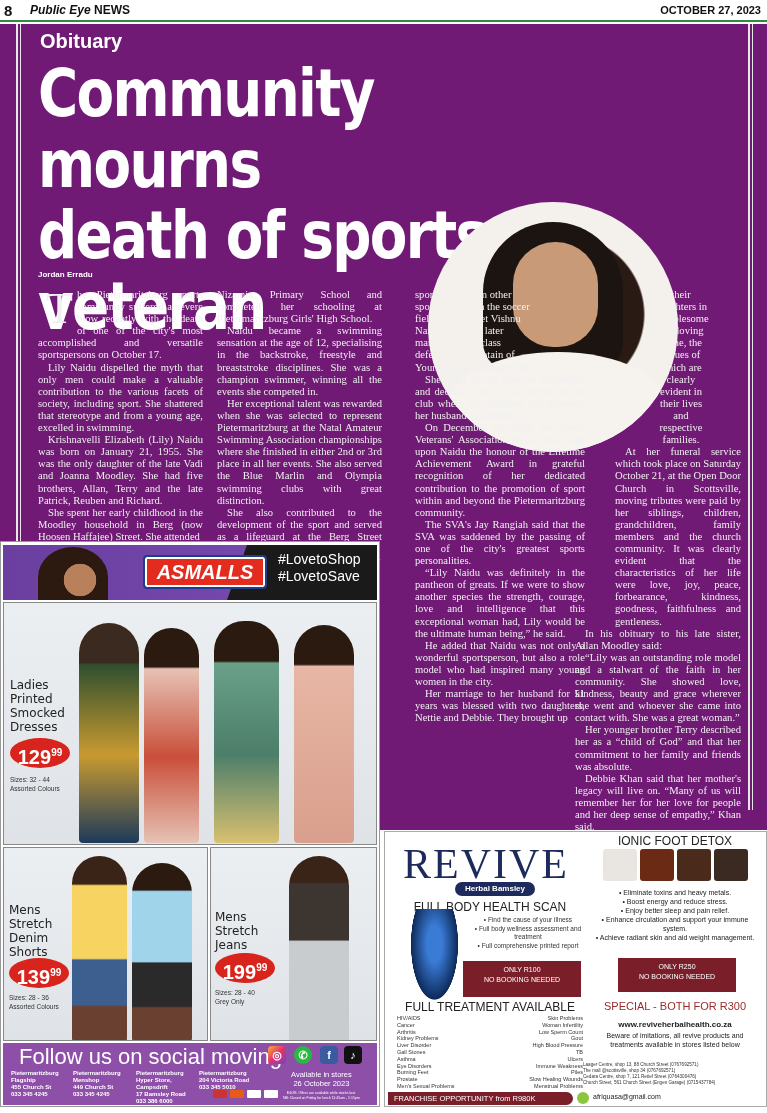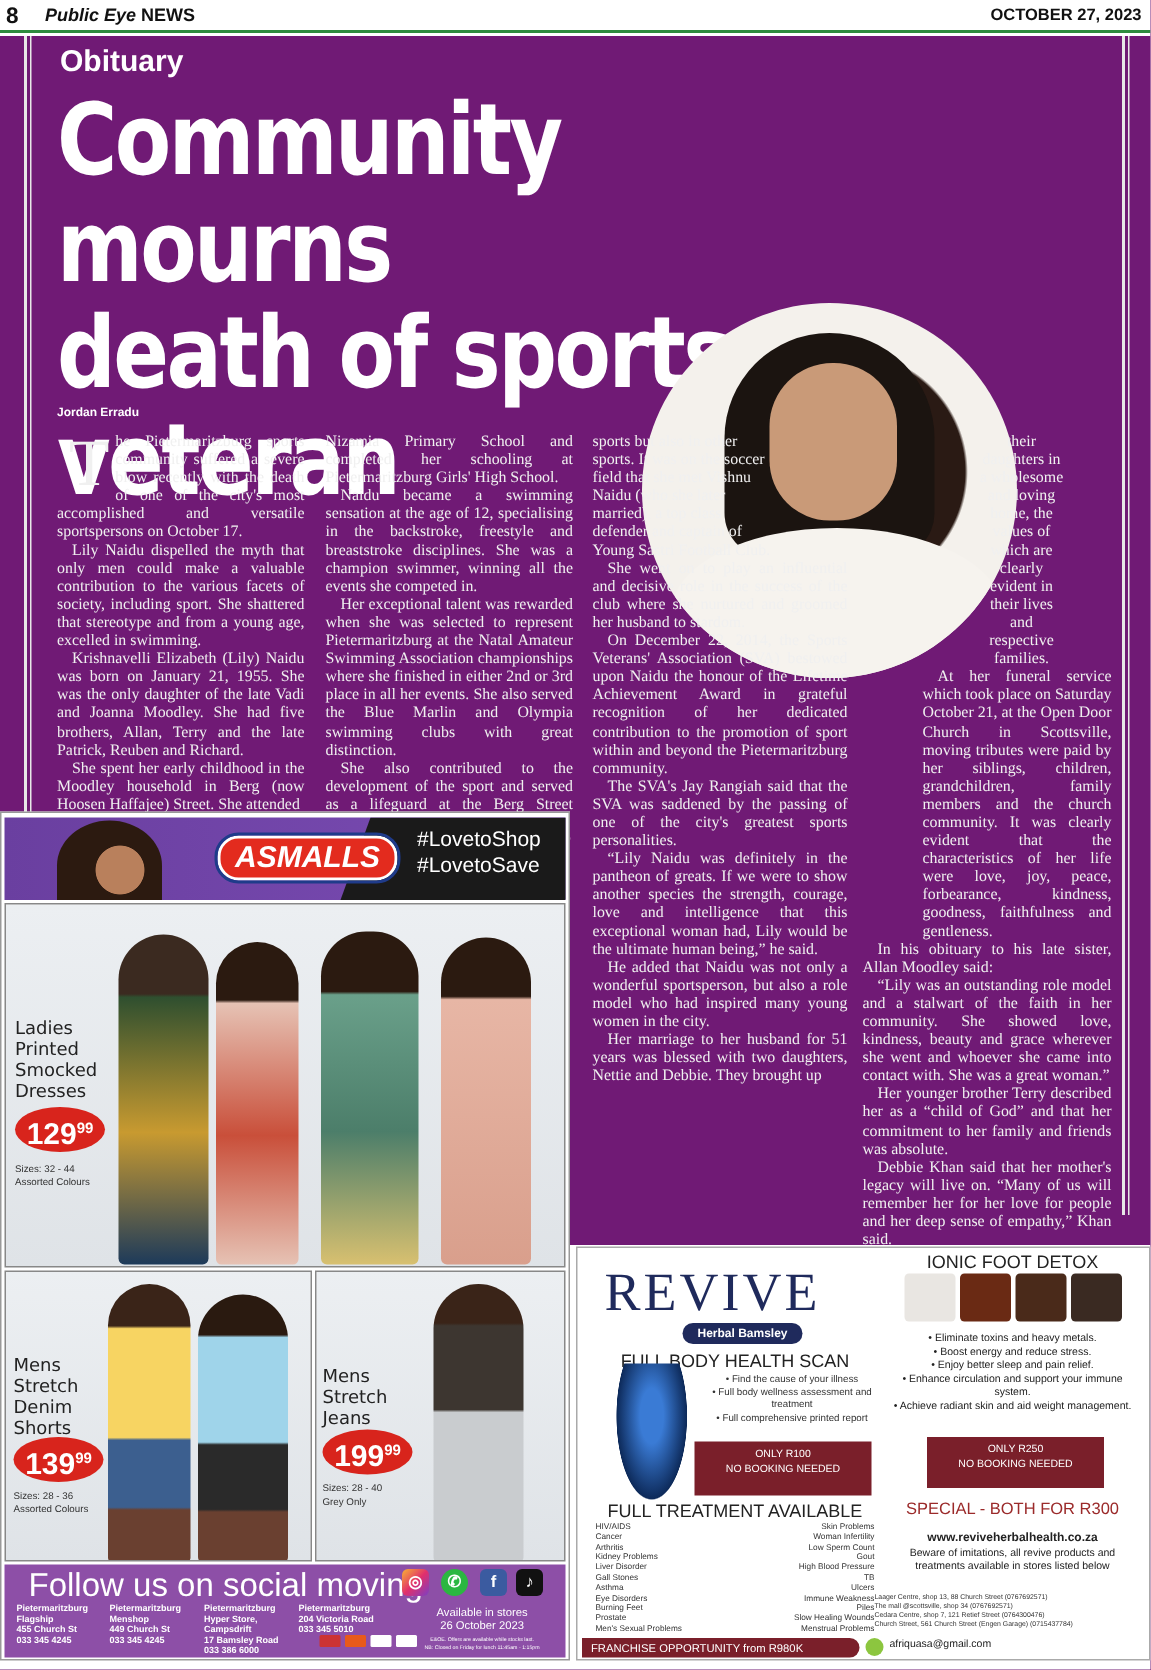--- a/index.html
+++ b/index.html
@@ -21,38 +21,38 @@
   .dropcap { float: left; font-size: 44px; line-height: 36px; margin: 2px 4px 0 8px; }
   .photo { position: absolute; left: 428px; top: 178px; width: 250px; height: 250px; border-radius: 50%; background: radial-gradient(circle at 55% 45%, #d9b08e 0 22%, #2a1a14 23% 40%, #f4f1ec 41%); overflow: hidden; }
   .photo .hair { position:absolute; left:55px; top:20px; width:140px; height:150px; border-radius:70px 70px 30px 30px; background:#1b1410; }
   .photo .face { position:absolute; left:85px; top:40px; width:85px; height:105px; border-radius:42px 42px 40px 40px; background:#c99a78; }
   .photo .top { position:absolute; left:20px; top:150px; width:220px; height:110px; border-radius:50% 50% 0 0; background:#f6f3ee; }
   
   .ad-asmalls { position: absolute; left: 0; top: 541px; width: 380px; height: 566px; border: 1px solid #999; background: #fff; }
   .asm-banner { position: absolute; left: 2px; top: 3px; width: 374px; height: 55px; background: linear-gradient(90deg, #6a3fa0, #7a4cb3); overflow: hidden; }
   .asm-banner .black { position:absolute; right:0; top:0; width:150px; height:55px; background:#1a1a1a; transform: skewX(-20deg); transform-origin: bottom; }
   .asm-face { position:absolute; left:35px; top:2px; width:70px; height:60px; border-radius: 50% 50% 0 0; background: radial-gradient(circle at 60% 55%, #b9805c 0 30%, #2c1a10 31%); }
-  .asm-logo { position:absolute; left:142px; top:12px; width:120px; height:30px; background:#e32b1e; border:2px solid #fff; outline: 2px solid #1f3b8a; border-radius: 14px; color:#fff; font-family:"Liberation Sans", sans-serif; font-weight:bold; font-style:italic; font-size:20px; text-align:center; line-height:26px; }
+  .asm-logo { position:absolute; left:142px; top:12px; width:120px; height:30px; background:#e32b1e; border:2px solid #fff; outline: 2px solid #1f3b8a; border-radius: 2px; color:#fff; font-family:"Liberation Sans", sans-serif; font-weight:bold; font-style:italic; font-size:20px; text-align:center; line-height:26px; }
   .asm-tag { position:absolute; left:275px; top:6px; color:#fff; font-family:"Liberation Sans", sans-serif; font-size:14px; line-height:17px; }
   .panel { position:absolute; background: linear-gradient(180deg, #eceff2, #dfe3e7); border:1px solid #888; overflow:hidden; }
   .prod-name { position:absolute; font-family:"DejaVu Sans", sans-serif; font-size:12px; line-height:14px; color:#222; }
   .price { position:absolute; width:60px; height:30px; border-radius: 50%; background:#d8241c; color:#fff; font-family:"Liberation Sans", sans-serif; font-size:20px; font-weight:bold; text-align:center; line-height:30px; }
   .price sup { font-size:10px; }
   .sizes { position:absolute; font-family:"Liberation Sans", sans-serif; font-size:6.5px; line-height:9px; color:#333; }
   .figure { position:absolute; border-radius: 30px 30px 4px 4px; }
   .follow { position:absolute; left:2px; top:501px; width:374px; height:62px; background:#8d4fa7; color:#fff; font-family:"Liberation Sans", sans-serif; }
   .follow .title { position:absolute; left:16px; top:1px; font-size:22px; }
   .soc { position:absolute; top:3px; width:18px; height:18px; border-radius:4px; color:#fff; font-size:11px; font-weight:bold; text-align:center; line-height:18px; }
   .store { position:absolute; top:27px; font-size:6px; line-height:7px; font-weight:bold; }
   .avail { position:absolute; left:280px; top:27px; font-size:7.5px; text-align:center; line-height:9px; }
   .cards { position:absolute; left:210px; top:47px; display:flex; gap:3px; }
   .cards span { width:14px; height:8px; background:#fff; border-radius:1px; display:block; }
   
   .ad-revive { position:absolute; left:384px; top:831px; width:383px; height:276px; border:1px solid #aaa; background:#fff; font-family:"Liberation Sans", sans-serif; }
-  .rv-logo { position:absolute; left:18px; top:8px; font-family:"Liberation Serif", serif; font-size:36px; color:#1f2a5c; letter-spacing:2px; }
+  .rv-logo { position:absolute; left:18px; top:8px; font-family:"Liberation Serif", serif; font-size:42px; color:#1f2a5c; letter-spacing:2px; }
   .rv-pill { position:absolute; left:70px; top:50px; width:80px; height:14px; border-radius:8px; background:#1f2a5c; color:#fff; font-size:8px; font-weight:bold; text-align:center; line-height:14px; }
   .rv-h { position:absolute; font-size:12px; color:#222; text-align:center; }
   .rv-list { position:absolute; font-size:6.5px; line-height:8.5px; color:#333; }
   .rv-box { position:absolute; background:#7a1f2a; color:#fff; font-size:7px; text-align:center; line-height:10px; padding-top:4px; }
   .rv-body { position:absolute; left:22px; top:77px; width:55px; height:100px; background: radial-gradient(ellipse at 50% 35%, #3a7bd5 0 20%, #0d2a5a 60%, transparent 61%); }
   .feet { position:absolute; left:230px; top:17px; display:flex; gap:3px; }
   .feet span { width:34px; height:32px; border-radius:3px; display:block; }
   .rv-center { position:absolute; left:205px; width:170px; text-align:center; font-size:7px; line-height:9px; color:#222; }
   .franchise { position:absolute; left:3px; top:260px; width:185px; height:13px; background:#7a1f2a; color:#fff; font-size:7.5px; line-height:13px; padding-left:6px; border-radius:0 8px 8px 0; }
 </style>
@@ -93,21 +93,21 @@
   </div>
 
   <div class="col" style="left:217px; top:265px; width:165px;">
     <p class="first">Nizamia Primary School and completed her schooling at Pietermaritzburg Girls' High School.</p>
     <p>Naidu became a swimming sensation at the age of 12, specialising in the backstroke, freestyle and breaststroke disciplines. She was a champion swimmer, winning all the events she competed in.</p>
     <p>Her exceptional talent was rewarded when she was selected to represent Pietermaritzburg at the Natal Amateur Swimming Association championships where she finished in either 2nd or 3rd place in all her events. She also served the Blue Marlin and Olympia swimming clubs with great distinction.</p>
     <p>She also contributed to the development of the sport and served as a lifeguard at the Berg Street swimming pool.</p>
     <p>Naidu not only participated in water</p>
   </div>
 
-  <div class="col" style="left:395px; top:265px; width:170px;">
+  <div class="col" style="left:415px; top:265px; width:170px;">
     <p class="first" style="width:120px; text-align:left;">sports but also in other sports. It was on the soccer field that she met Vishnu Naidu (who she later married), a top class defender and captain of Young Sastri Football Club.</p>
     <p>She went on to play an influential and decisive role in the success of the club where she nurtured and groomed her husband to stardom.</p>
     <p>On December 22, 2014, the Sports Veterans' Association (SVA) bestowed upon Naidu the honour of the Lifetime Achievement Award in grateful recognition of her dedicated contribution to the promotion of sport within and beyond the Pietermaritzburg community.</p>
     <p>The SVA's Jay Rangiah said that the SVA was saddened by the passing of one of the city's greatest sports personalities.</p>
     <p>“Lily Naidu was definitely in the pantheon of greats. If we were to show another species the strength, courage, love and intelligence that this exceptional woman had, Lily would be the ultimate human being,” he said.</p>
     <p>He added that Naidu was not only a wonderful sportsperson, but also a role model who had inspired many young women in the city.</p>
     <p>Her marriage to her husband for 51 years was blessed with two daughters, Nettie and Debbie. They brought up</p>
   </div>
 
   <div class="col" style="left:575px; top:265px; width:166px;">

